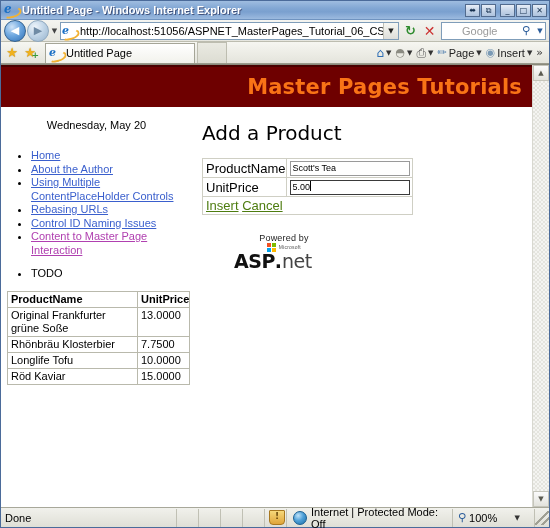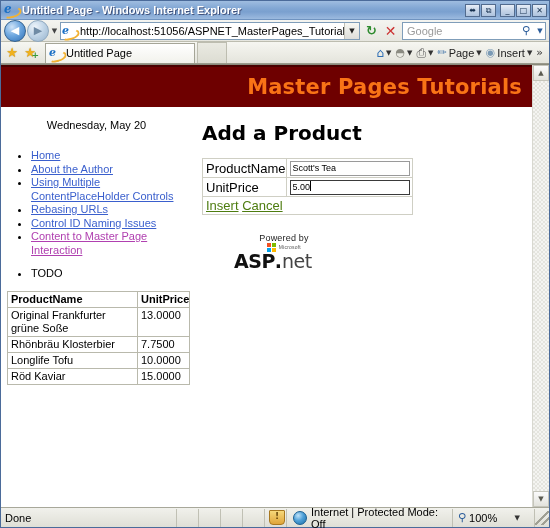--- a/index.html
+++ b/index.html
@@ -127,24 +127,25 @@
   }
   .iconbtn {
     width: 19px; height: 19px; flex: none;
     display:flex;align-items:center;justify-content:center;
     font-size: 13px;
     font-family:"DejaVu Sans",sans-serif;
   }
   .refresh-ico { color: #2e8b2e; font-weight: bold; font-size: 13px; }
   .stop-ico { color: #cc3333; font-weight: bold; font-size: 14px; }
   .searchbox {
-    width: 144px; height: 18px; flex: none;
+    width: 105px; height: 18px; flex: none;
     background:#fff; border: 1px solid #7f9db9;
     display:flex; align-items:center; box-sizing:border-box;
     margin-left: 2px;
+    padding-left: 16px;
   }
   .searchbox .ph { flex:1; color:#9a9a9a; font-size:11px; padding-left:4px; white-space:nowrap; overflow:hidden;}
   .srch-ico { width:18px;text-align:center;color:#2a5c9a;font-size:11px;font-family:"DejaVu Sans",sans-serif;}
   .srch-drop { width:10px;text-align:center;color:#2a5c9a;font-size:7px;font-family:"DejaVu Sans",sans-serif;}
 
   
   .tabbar {
     height: 22px;
     background: linear-gradient(180deg,#f6f6f1 0%, #e4e4dc 100%);
     display: flex;
@@ -339,21 +340,21 @@
     color: #000;
     line-height: 13px;
   }
   .data-table th { font-weight: bold; }
   .data-table col.c1 { width: 130px; }
   .data-table col.c2 { width: 52px; }
 
   
   .page-h1 {
     font-size: 20px;
-    font-weight: bold;
+    font-weight: normal;
     color: #000;
     margin: 0 0 13px 0;
     font-family: "DejaVu Sans", sans-serif;
   }
   table.form-table {
     border-collapse: collapse;
     border: 1px solid #b9b9ac;
     font-size: 13px;
   }
   table.form-table td {

